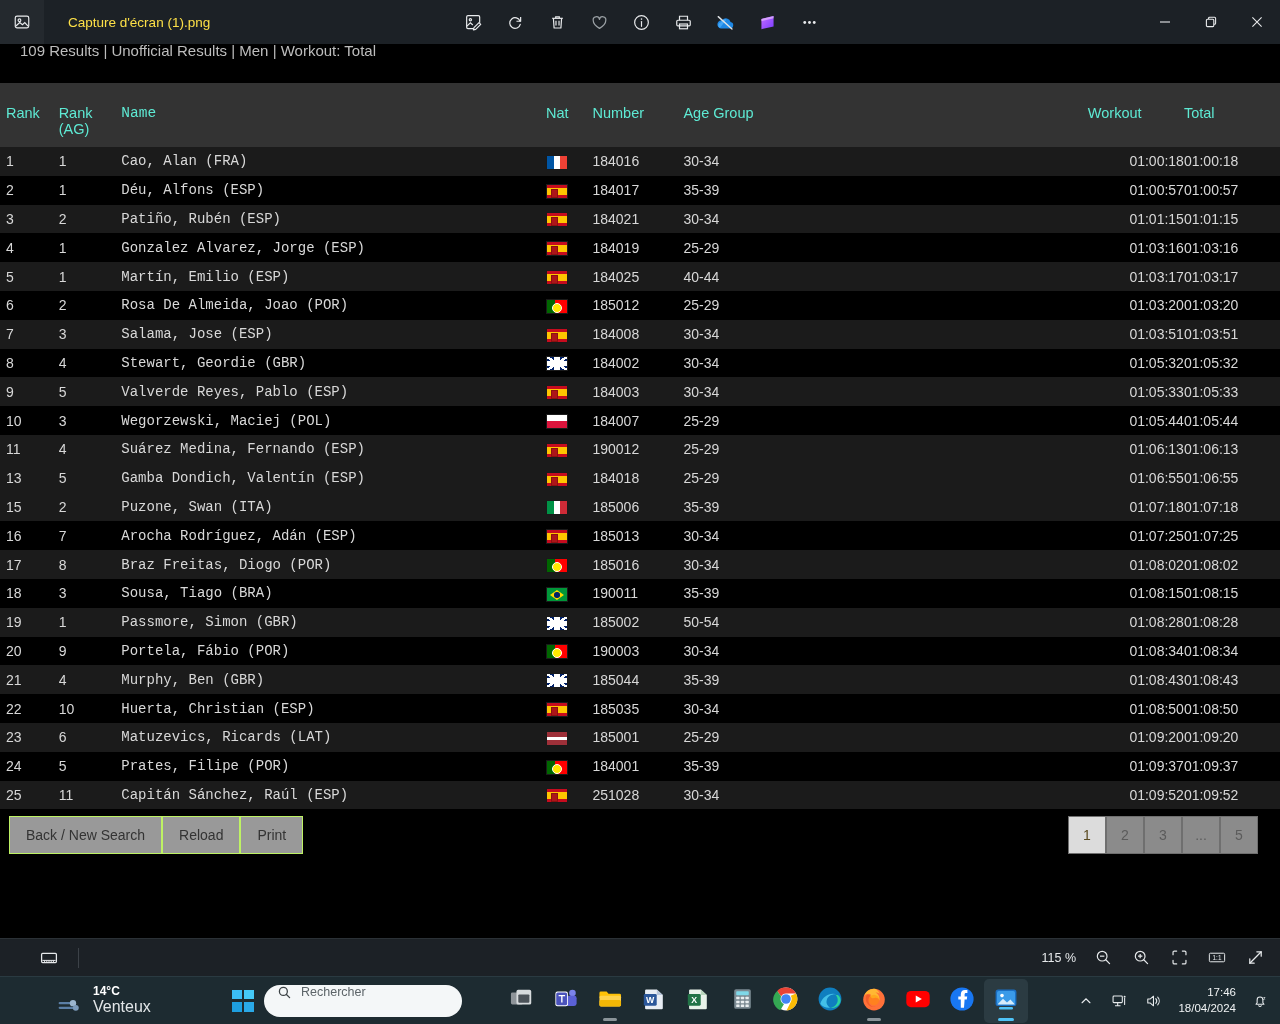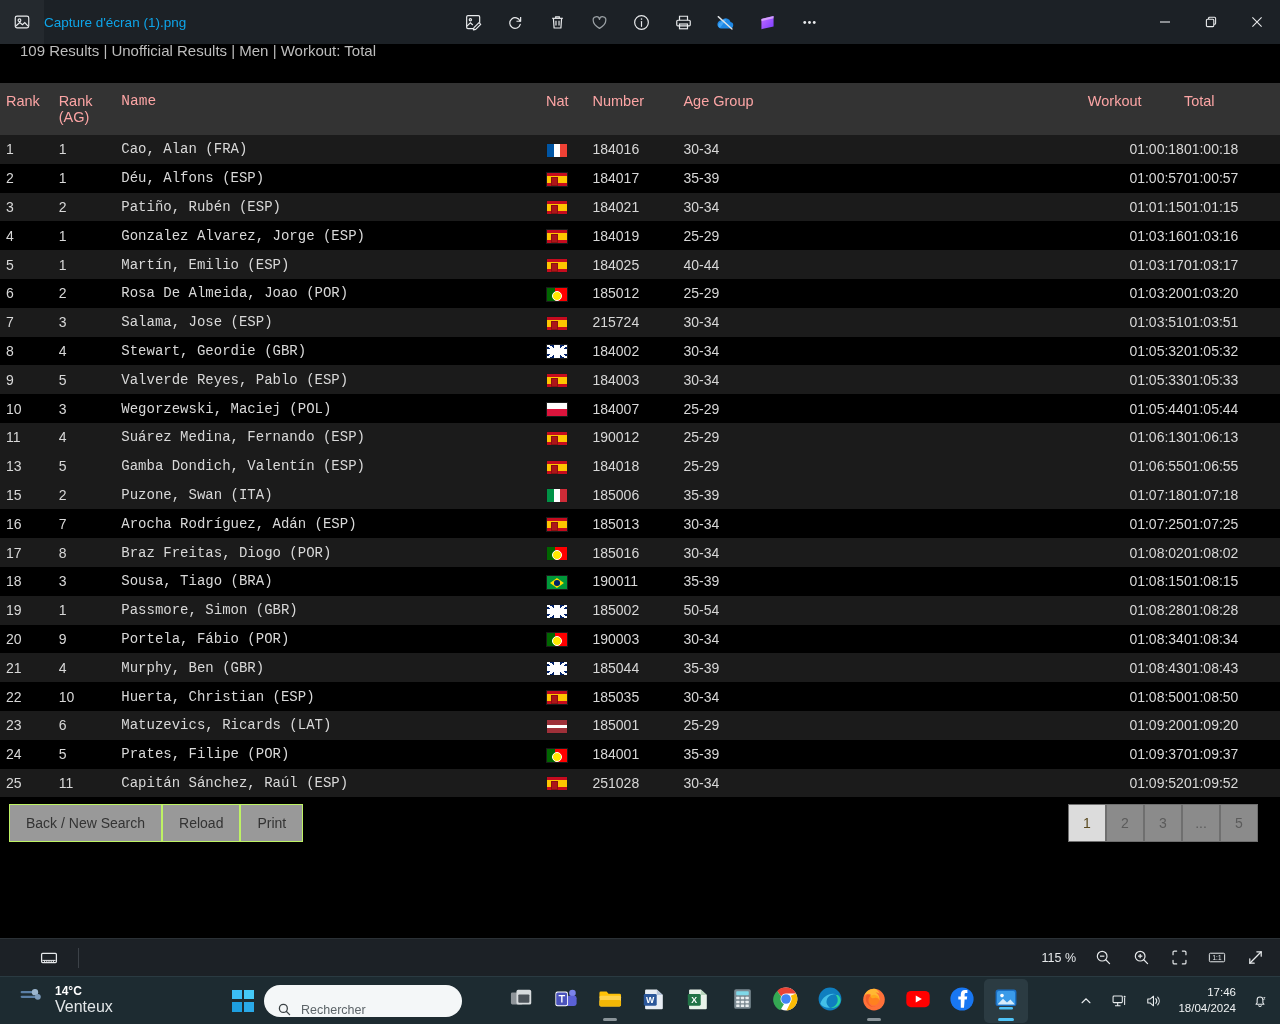--- a/index.html
+++ b/index.html
@@ -15,21 +15,21 @@
   
   .titlebar{
     height:44px; background:#1c2126; display:flex; align-items:center;
     position:relative;
   }
   .tb-appicon{
     width:44px; height:44px; display:flex; align-items:center; justify-content:center;
     background:#24292e;
   }
   .tb-title{
-    color:#0ea5e9; font-size:13.5px; white-space:nowrap;
+    color:#fde047; font-size:13.5px; margin-left:24px; white-space:nowrap;
   }
   .tb-tools{
     position:absolute; left:462px; top:0; height:44px;
     display:flex; align-items:center; gap:20px;
   }
   .tb-tools .ticon{
     width:22px;height:22px;display:flex;align-items:center;justify-content:center;
     color:#e8eaec;
   }
   .tb-wc{
@@ -49,22 +49,22 @@
   
   .rp{ width:1280px; background:#000; color:#cfcfcf; }
   .rp-head{
     height:39px; padding:0 20px; display:flex; align-items:flex-start;
     font-size:15px; color:#bdbdbd; background:#000;
   }
   .rp-head span{ position:relative; top:-2px; }
 
   table.results{ width:1280px; border-collapse:collapse; table-layout:fixed; }
   table.results th{
-    background:#333333; color:#fca5a5; font-size:14.5px; font-weight:normal;
-    text-align:left; padding:10px 0 10px 0; vertical-align:top; height:52px;
+    background:#333333; color:#5eead4; font-size:14.5px; font-weight:normal;
+    text-align:left; padding:22px 0 10px 0; vertical-align:top; height:52px;
   }
   table.results td{
     font-size:14px; padding:0; height:28.8px; vertical-align:middle;
     color:#d8d8d8;
   }
   tr.r-odd td{ background:#1b1b1b; }
   tr.r-even td{ background:#000000; }
   td.name, th.name{ color:#ffe600; }
   th.name{ color:#9a9a9a; }
 
@@ -142,32 +142,32 @@
   .sb-right{ margin-left:auto; display:flex; align-items:center; gap:16px; padding-right:14px;}
   .sb-right .zl{ color:#e6e9eb; font-size:12.5px; }
   .sb-ic{ width:22px;height:22px;display:flex;align-items:center;justify-content:center;color:#e6e9eb;}
 
   
   .taskbar{
     position:absolute; left:0; top:976px; width:1280px; height:48px;
     background:#1d2b31; display:flex; align-items:center;
     border-top:1px solid #2a3a41;
   }
-  .tb-weather{ display:flex; align-items:flex-start; gap:9px; padding-left:18px; }
+  .tb-weather{ display:flex; align-items:flex-end; gap:9px; padding-left:18px;margin-left:38px; }
   .tb-wtxt{ line-height:1.18; }
   .tb-wtemp{ color:#fff; font-size:12px; font-weight:bold; }
   .tb-wdesc{ color:#e2e6e8; font-size:16px; }
 
   .tb-center{ position:absolute; left:232px; display:flex; align-items:center; gap:10px; }
   .winlogo{ width:22px;height:22px; display:grid; grid-template-columns:1fr 1fr;
             grid-template-rows:1fr 1fr; gap:2.5px; }
   .winlogo i{ display:block; }
   .search{
     width:198px;height:32px;border-radius:16px;background:#f4f7f8;
-    display:flex; align-items:flex-end; gap:9px; padding-left:13px;
+    display:flex; align-items:flex-start; gap:9px; padding-left:13px;
   }
   .search .sph{ color:#5d6569; font-size:12.5px; }
 
   .tb-apps{ position:absolute; left:500px; display:flex; align-items:center; gap:0px; }
   .tapp{ width:44px;height:44px; display:flex;align-items:center;justify-content:center;
          position:relative; border-radius:5px;}
   .tapp.active{ background:#2b3b42; }
   .tapp .ind{ position:absolute; bottom:2px; left:50%; transform:translateX(-50%);
               width:14px;height:3px;border-radius:2px; background:#8a9499; }
   .tapp.active .ind{ background:#4fc3f7; width:16px; }
@@ -363,21 +363,21 @@
               <td class="c-num">185012</td>
               <td class="c-ag">25-29</td>
               <td class="c-wk">01:03:20</td>
               <td class="c-tot">01:03:20</td>
             </tr>
             <tr class="r-odd">
               <td class="c-rank">7</td>
               <td class="c-rankag">3</td>
               <td class="c-name name">Salama, Jose (ESP)</td>
               <td class="c-nat"><span class="flag f-esp"></span></td>
-              <td class="c-num">215724</td>
+              <td class="c-num">184008</td>
               <td class="c-ag">30-34</td>
               <td class="c-wk">01:03:51</td>
               <td class="c-tot">01:03:51</td>
             </tr>
             <tr class="r-even">
               <td class="c-rank">8</td>
               <td class="c-rankag">4</td>
               <td class="c-name name">Stewart, Geordie (GBR)</td>
               <td class="c-nat"><span class="flag f-gbr"></span></td>
               <td class="c-num">184002</td>

